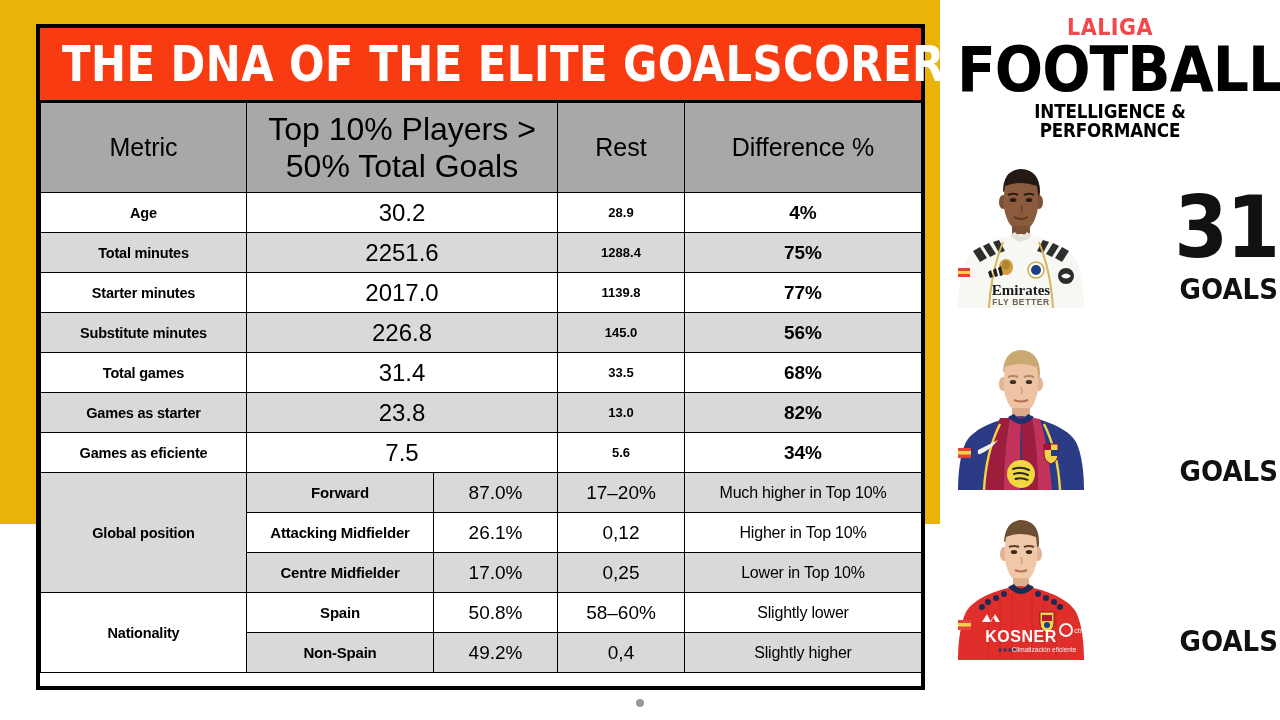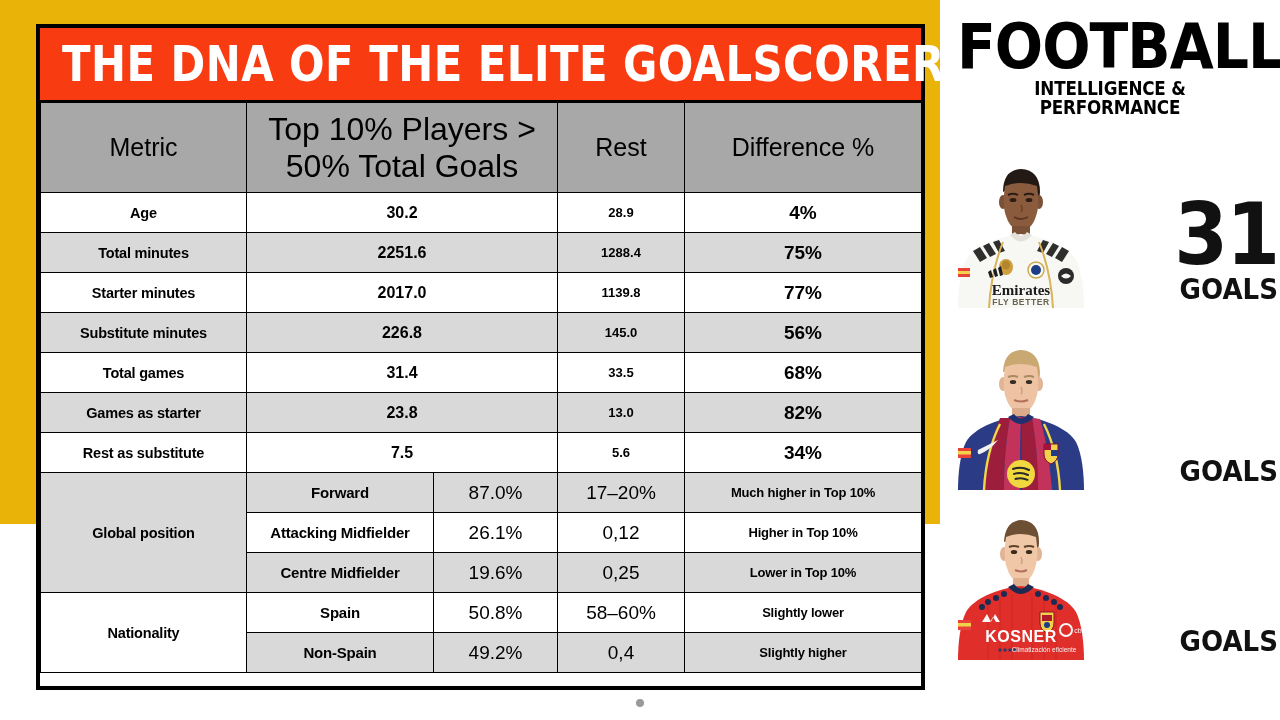--- a/index.html
+++ b/index.html
@@ -84,22 +84,22 @@
   thead th.metric-head { font-size: 25px; }
   thead th.topten-head { font-size: 32px; }
 
   tbody tr.simple td { height: 40px; }
   tbody tr.simple td.metric-cell {
     font-size: 14.5px;
     font-weight: bold;
     letter-spacing: -0.2px;
   }
   tbody tr.simple td.big-val {
-    font-size: 16px;
-    font-weight: bold;
+    font-size: 24px;
+    font-weight: normal;
   }
   tbody tr.simple td.rest-val {
     font-size: 13px;
     font-weight: bold;
   }
   tbody tr.simple td.diff-val {
     font-size: 19px;
     font-weight: bold;
   }
 
@@ -118,22 +118,22 @@
     font-weight: bold;
     letter-spacing: -0.2px;
   }
   td.sub-value {
     font-size: 19px;
   }
   td.sub-rest {
     font-size: 19px;
   }
   td.sub-note {
-    font-size: 13px;
-    font-weight: bold;
+    font-size: 16px;
+    font-weight: normal;
     letter-spacing: -0.2px;
   }
   tr.grp-shade td.sub-label,
   tr.grp-shade td.sub-value,
   tr.grp-shade td.sub-rest,
   tr.grp-shade td.sub-note { background: #d9d9d9; }
   tr.grp-plain td.sub-label,
   tr.grp-plain td.sub-value,
   tr.grp-plain td.sub-rest,
   tr.grp-plain td.sub-note { background: #ffffff; }
@@ -231,21 +231,21 @@
     color: #111;
     letter-spacing: -2px;
   }
   .player-stat .goals-word {
     font-family: "Liberation Sans Narrow", "DejaVu Sans Condensed", "Liberation Sans", sans-serif;
     font-weight: bold;
     font-size: 29px;
     line-height: 1;
     color: #111;
     letter-spacing: 0px;
-    margin-top: 2px;
+    margin-top: 9px;
   }
 
   
   .fig { position: absolute; left: 0; top: 0; width: 146px; height: 158px; }
   .fig svg { display: block; width: 146px; height: 158px; }
 </style>
 </head>
 <body>
 
 <div id="page">
@@ -304,42 +304,42 @@
           <td class="rest-val">33.5</td>
           <td class="diff-val">68%</td>
         </tr>
         <tr class="simple shade">
           <td class="metric-cell">Games as starter</td>
           <td class="big-val" colspan="2">23.8</td>
           <td class="rest-val">13.0</td>
           <td class="diff-val">82%</td>
         </tr>
         <tr class="simple plain">
-          <td class="metric-cell">Rest as substitute</td>
+          <td class="metric-cell">Games as eficiente</td>
           <td class="big-val" colspan="2">7.5</td>
           <td class="rest-val">5.6</td>
           <td class="diff-val">34%</td>
         </tr>
 
         <tr class="grouped grp-shade">
           <td class="group-label" rowspan="3">Global position</td>
           <td class="sub-label">Forward</td>
           <td class="sub-value">87.0%</td>
           <td class="sub-rest">17–20%</td>
           <td class="sub-note">Much higher in Top 10%</td>
         </tr>
         <tr class="grouped grp-plain">
           <td class="sub-label">Attacking Midfielder</td>
           <td class="sub-value">26.1%</td>
           <td class="sub-rest">0,12</td>
           <td class="sub-note">Higher in Top 10%</td>
         </tr>
         <tr class="grouped grp-shade">
           <td class="sub-label">Centre Midfielder</td>
-          <td class="sub-value">19.6%</td>
+          <td class="sub-value">17.0%</td>
           <td class="sub-rest">0,25</td>
           <td class="sub-note">Lower in Top 10%</td>
         </tr>
 
         <tr class="grouped grp-plain">
           <td class="group-label" rowspan="2" style="background:#ffffff">Nationality</td>
           <td class="sub-label">Spain</td>
           <td class="sub-value">50.8%</td>
           <td class="sub-rest">58–60%</td>
           <td class="sub-note">Slightly lower</td>
@@ -353,20 +353,21 @@
 
       </tbody>
     </table>
   </div>
 
   <div id="footer-dot"></div>
 
   <div id="sidebar">
 
     <div id="brand">
+      <div class="laliga">LALIGA</div>
       <div class="football">FOOTBALL</div>
       <div class="tagline">INTELLIGENCE &amp; PERFORMANCE</div>
     </div>
 
     <div class="player-row" id="player-0">
       <div class="player-photo">
         <div class="fig">
           <svg viewBox="0 0 146 158" xmlns="http://www.w3.org/2000/svg">
 
             <path d="M55 42 q0-22 18-23 q19 1 19 23 q0 5-2 8 l-4-12 q-13 5-27 2 z" fill="#231a16"></path>

